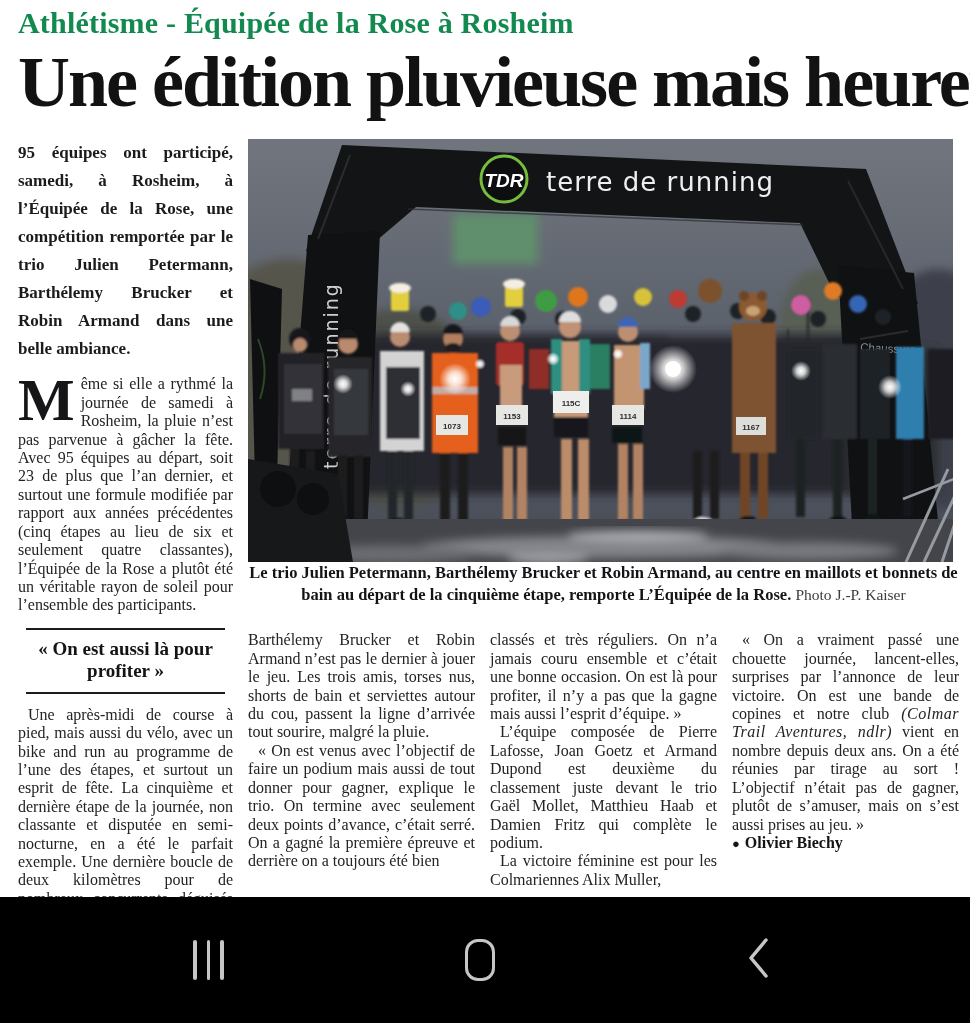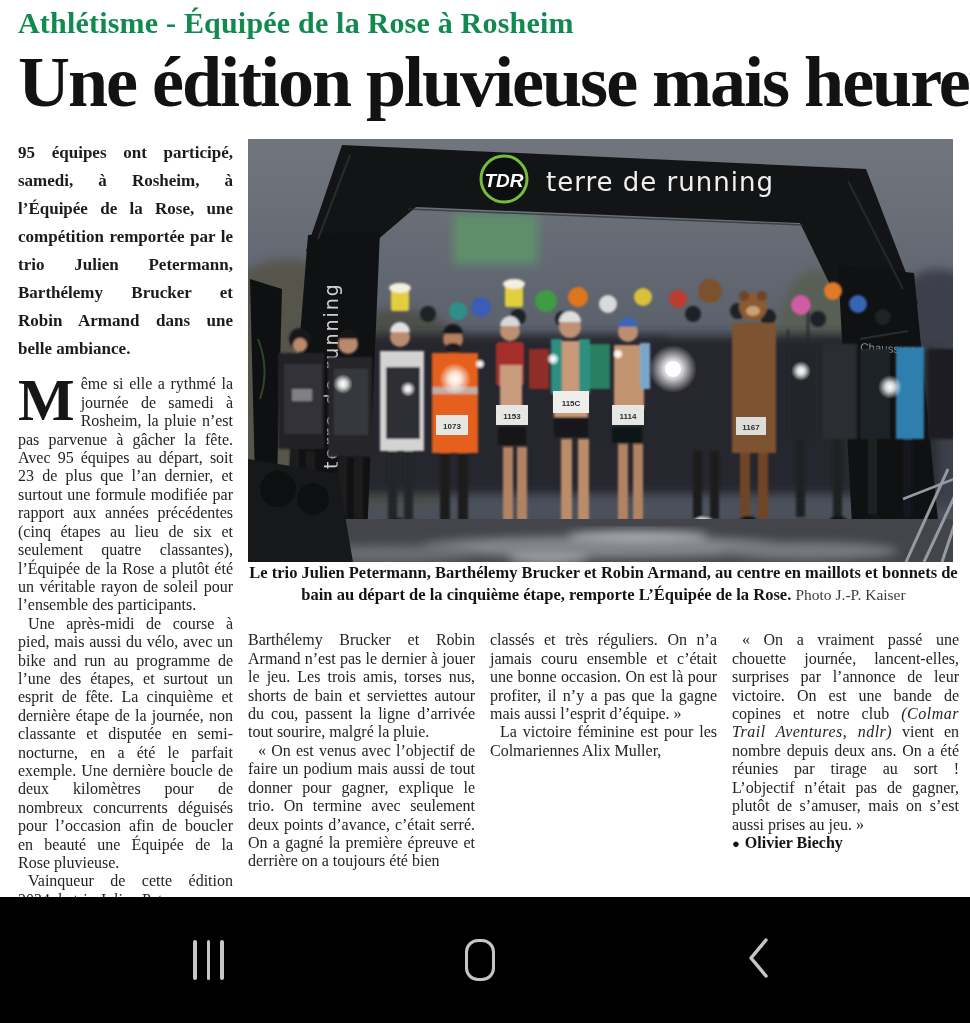--- a/index.html
+++ b/index.html
@@ -50,20 +50,21 @@
     <h1 class="headline">Une édition pluvieuse mais heureuse</h1>
 
     <div class="content">
 
       <div class="col-left">
         <p class="intro">95 équipes ont participé, samedi, à Rosheim, à l’Équipée de la Rose, une compétition remportée par le trio Julien Petermann, Barthélemy Brucker et Robin Armand dans une belle ambiance.</p>
 
         <div class="body-text">
           <p><span class="dropcap">M</span><span>ême si elle a rythmé la journée de samedi à Rosheim, la pluie n’est pas parvenue à gâcher la fête. Avec 95 équipes au départ, soit 23 de plus que l’an dernier, et surtout une formule modifiée par rapport aux années précédentes (cinq étapes au lieu de six et seulement quatre classantes), l’Équipée de la Rose a plutôt été un véritable rayon de soleil pour l’ensemble des participants.</span></p>
 
+          <div class="pullquote-box">« On est aussi là pour profiter »</div>
 
           <p class="indent">Une après-midi de course à pied, mais aussi du vélo, avec un bike and run au programme de l’une des étapes, et surtout un esprit de fête. La cinquième et dernière étape de la journée, non classante et disputée en semi-nocturne, en a été le parfait exemple. Une dernière boucle de deux kilomètres pour de nombreux concurrents déguisés pour l’occasion afin de boucler en beauté une Équipée de la Rose pluvieuse.</p>
           <p class="indent">Vainqueur de cette édition 2024, le trio Julien Petermann,</p>
         </div>
       </div>
 
       <div class="main-right">
 
         <div class="photo-frame">
           <svg width="711" height="423" viewBox="0 0 711 423" xmlns="http://www.w3.org/2000/svg">
@@ -303,20 +304,21 @@
         <p class="caption"><span>Le trio Julien Petermann, Barthélemy Brucker et Robin Armand, au centre en maillots et bonnets de bain au départ de la cinquième étape, remporte L’Équipée de la Rose.</span>
           <span class="credit">Photo J.-P. Kaiser</span></p>
 
         <div class="bottom-cols body-text">
           <div class="bcol">
             <p>Barthélemy Brucker et Robin Armand n’est pas le dernier à jouer le jeu. Les trois amis, torses nus, shorts de bain et serviettes autour du cou, passent la ligne d’arrivée tout sourire, malgré la pluie.</p>
             <p class="indent">« On est venus avec l’objectif de faire un podium mais aussi de tout donner pour gagner, explique le trio. On termine avec seulement deux points d’avance, c’était serré. On a gagné la première épreuve et derrière on a toujours été bien</p>
           </div>
           <div class="bcol">
             <p>classés et très réguliers. On n’a jamais couru ensemble et c’était une bonne occasion. On est là pour profiter, il n’y a pas que la gagne mais aussi l’esprit d’équipe. »</p>
+            <p class="indent">L’équipe composée de Pierre Lafosse, Joan Goetz et Armand Dupond est deuxième du classement juste devant le trio Gaël Mollet, Matthieu Haab et Damien Fritz qui complète le podium.</p>
             <p class="indent">La victoire féminine est pour les Colmariennes Alix Muller,</p>
           </div>
           <div class="bcol">
             <p class="indent"><span>« On a vraiment passé une chouette journée, lancent-elles, surprises par l’annonce de leur victoire. On est une bande de copines et notre club </span><span class="italic">(Colmar Trail Aventures, ndlr)</span><span> vient en nombre depuis deux ans. On a été réunies par tirage au sort ! L’objectif n’était pas de gagner, plutôt de s’amuser, mais on s’est aussi prises au jeu. »</span></p>
             <p class="byline"><span class="bullet">●</span><span>Olivier Biechy</span></p>
           </div>
         </div>
 
       </div>
     </div>

